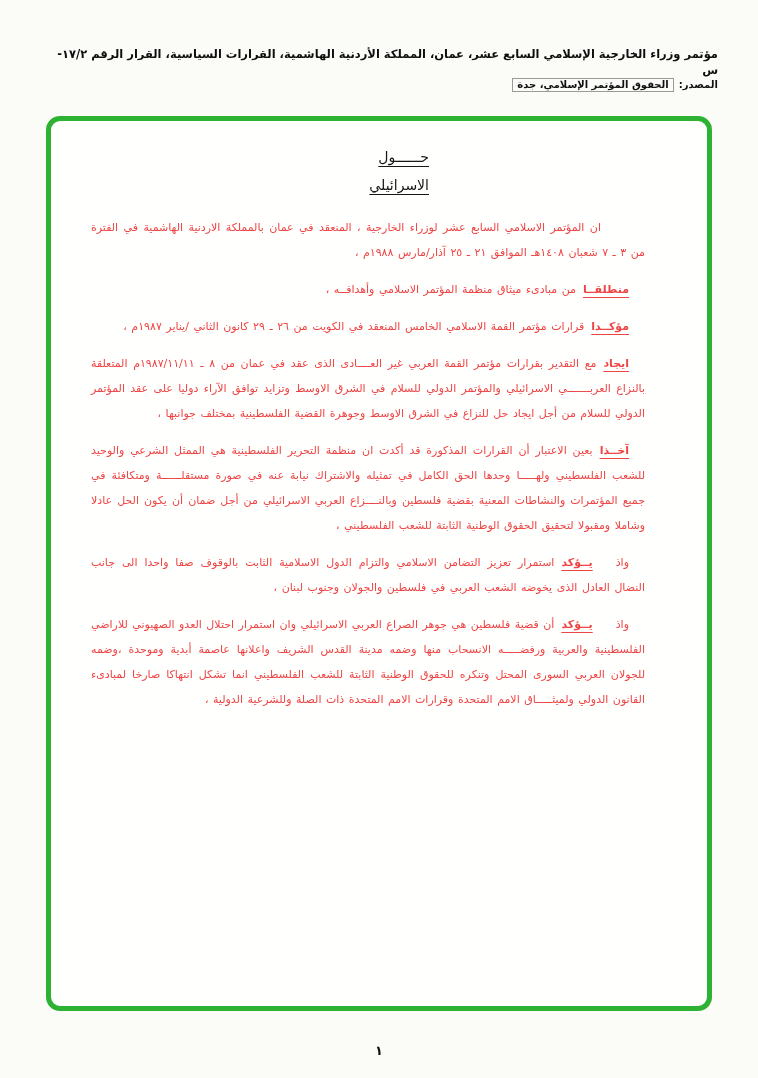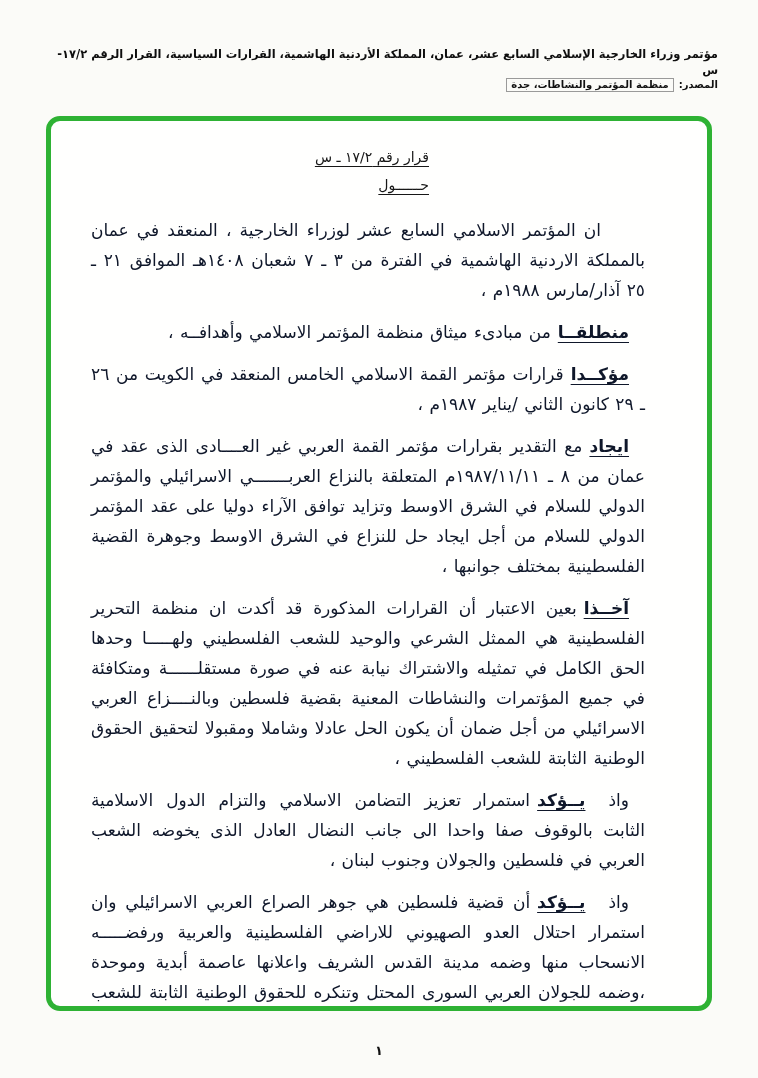--- a/index.html
+++ b/index.html
@@ -38,51 +38,51 @@
     direction: rtl;
     overflow: hidden;
   }
   .title-block { margin: 2px 216px 20px 0; text-align: right; direction: rtl; }
   .title-line { margin-bottom: 8px; line-height: 20px; }
   .tl { font-size: 14px; color: #171717; }
   .u { text-decoration: underline; text-underline-offset: 4px; text-decoration-thickness: 1.2px; }
   .para {
     direction: rtl;
     text-align: justify;
-    font-size: 17px;
-    line-height: 30px;
+    font-size: 11px;
+    line-height: 25px;
     margin-bottom: 12px;
     text-indent: 16px;
-    color: #0f172a;
+    color: #ef4444;
     word-spacing: 1px;
   }
   .p-first { text-indent: 44px; }
   .prew { margin-left: 23px; }
   .lead { margin-left: 7px; font-weight: bold; }
   .page-number {
     position: absolute; bottom: 20px; left: 0; right: 0;
     text-align: center; font-size: 13px; font-weight: bold; color: #111;
   }
 </style>
 </head>
 <body>
 
 <div class="page">
 
   <div class="top-header">مؤتمر وزراء الخارجية الإسلامي السابع عشر، عمان، المملكة الأردنية الهاشمية، القرارات السياسية، القرار الرقم ١٧/٢-س</div>
 
   <div class="source-row">
-    <span class="source-label">المصدر:</span><span class="source-value">منظمة المؤتمر والنشاطات، جدة</span>
+    <span class="source-label">المصدر:</span><span class="source-value">الحقوق المؤتمر الإسلامي، جدة</span>
   </div>
 
   <div class="doc-frame" style="border-color: rgb(46, 178, 52);">
 
     <div class="title-block">
-      <div class="title-line"><span class="tl u">قرار رقم ١٧/٢ ـ س</span></div>
       <div class="title-line"><span class="tl u">حــــــول</span></div>
+      <div class="title-line"><span class="tl u">الاسرائيلي</span></div>
     </div>
 
     <p class="para p-first"><span class="ptext">ان المؤتمر الاسلامي السابع عشر لوزراء الخارجية ، المنعقد في عمان بالمملكة الاردنية الهاشمية في الفترة من ٣ ـ ٧ شعبان ١٤٠٨هـ الموافق ٢١ ـ ٢٥ آذار/مارس ١٩٨٨م ،</span></p>
 
     <p class="para"><span class="lead u">منطلقــا</span><span class="ptext">من مبادىء ميثاق منظمة المؤتمر الاسلامي وأهدافــه ،</span></p>
 
     <p class="para"><span class="lead u">مؤكــدا</span><span class="ptext">قرارات مؤتمر القمة الاسلامي الخامس المنعقد في الكويت من ٢٦ ـ ٢٩ كانون الثاني /يناير ١٩٨٧م ،</span></p>
 
     <p class="para"><span class="lead u">ايجاد</span><span class="ptext">مع التقدير بقرارات مؤتمر القمة العربي غير العــــادى الذى عقد في عمان من ٨ ـ ١٩٨٧/١١/١١م المتعلقة بالنزاع العربـــــــي الاسرائيلي والمؤتمر الدولي للسلام في الشرق الاوسط وتزايد توافق الآراء دوليا على عقد المؤتمر الدولي للسلام من أجل ايجاد حل للنزاع في الشرق الاوسط وجوهرة القضية الفلسطينية بمختلف جوانبها ،</span></p>
 

